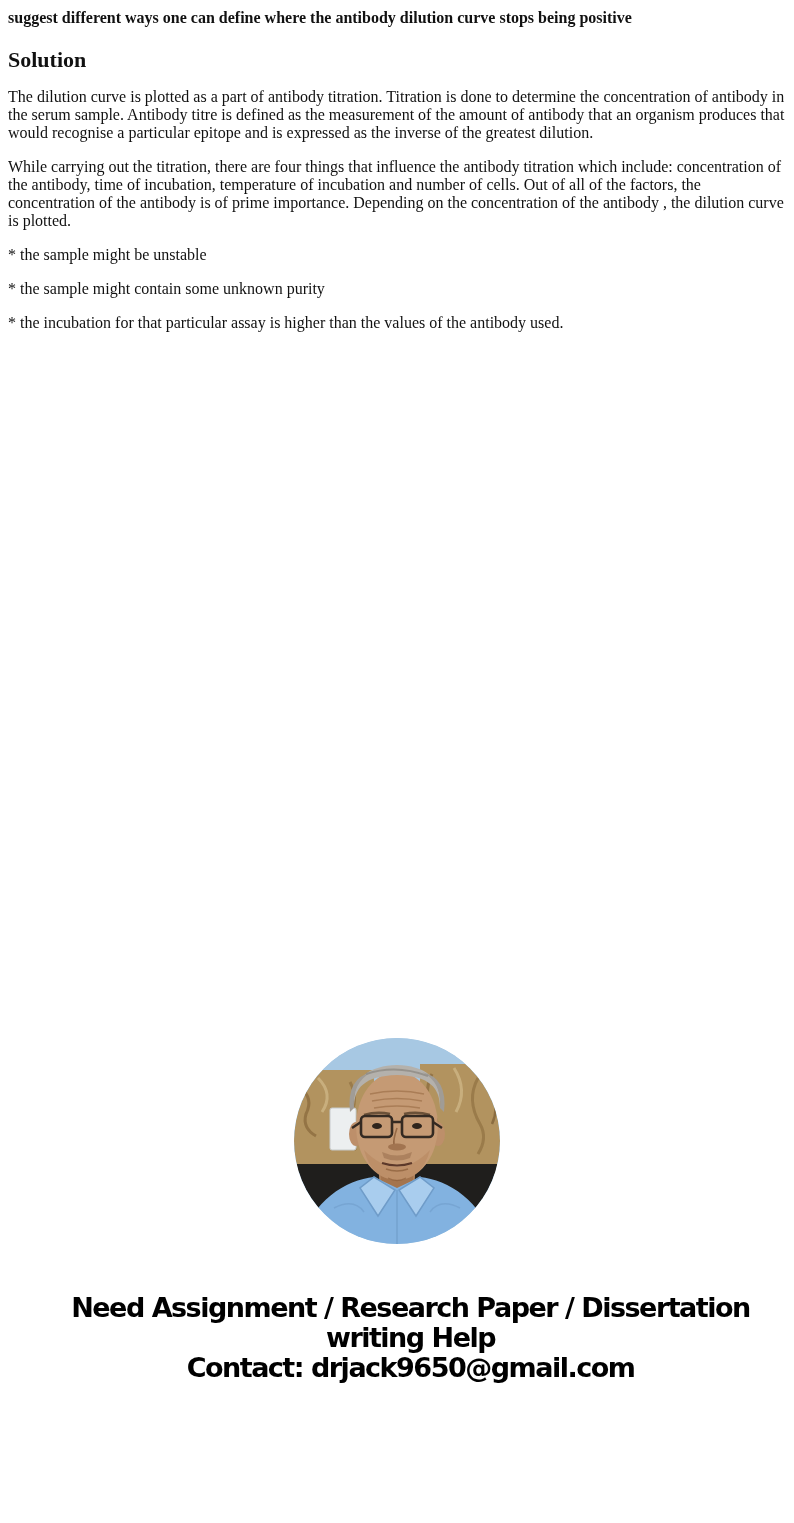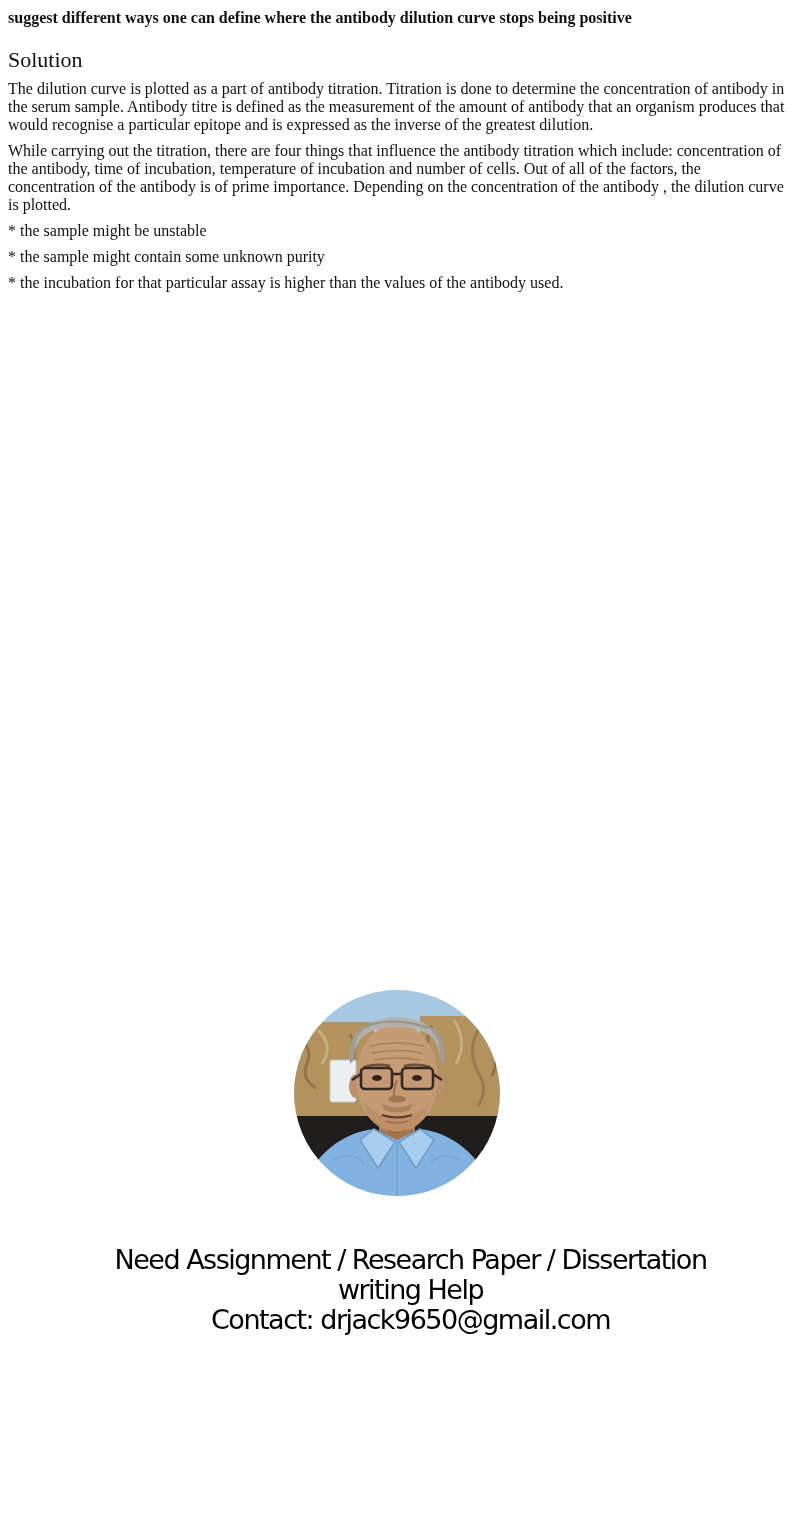--- a/index.html
+++ b/index.html
@@ -19,42 +19,42 @@
     padding: 8px;
   }
   .question {
     font-weight: bold;
     margin: 1px 0 17px 0;
   }
   h2.solution {
     font-size: 22px;
     line-height: 25px;
     margin: 20px 0 6px 0;
-    font-weight: normal;
+    font-weight: bold;
   }
   p.body-para {
-    margin: 8px 0;
+    margin: 16px 0;
   }
   .avatar-section {
     margin-top: 682px;
     display: flex;
     justify-content: center;
   }
   .avatar-circle {
     width: 206px;
     height: 206px;
     border-radius: 50%;
     overflow: hidden;
     background: #a7c8e3;
   }
   .footer-cta {
     margin-top: 49px;
     text-align: center;
     font-family: "DejaVu Sans", "Liberation Sans", sans-serif;
-    font-weight: normal;
+    font-weight: bold;
     font-size: 27px;
     line-height: 30px;
     letter-spacing: -1.5px;
     color: #000000;
     padding-left: 27px;
   }
   .footer-line { white-space: nowrap; }
 </style>
 </head>
 <body>

